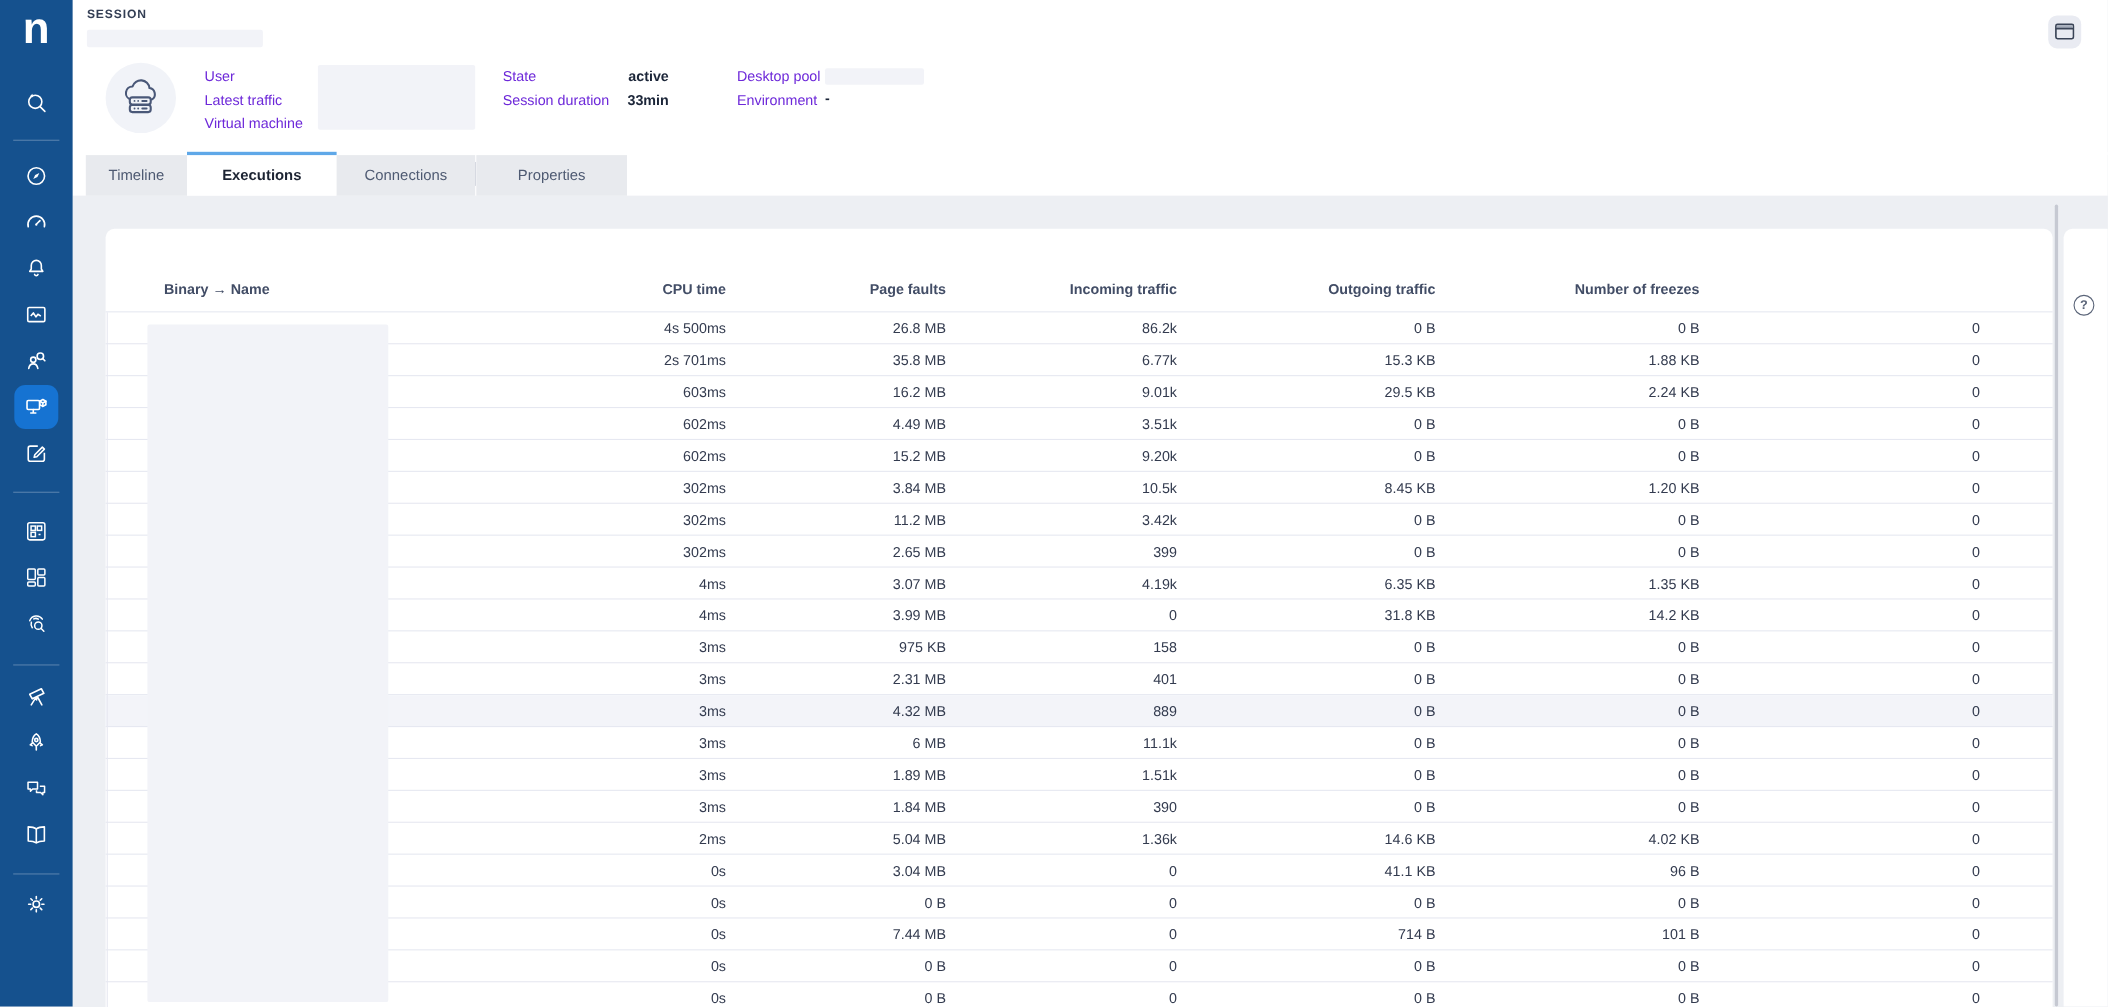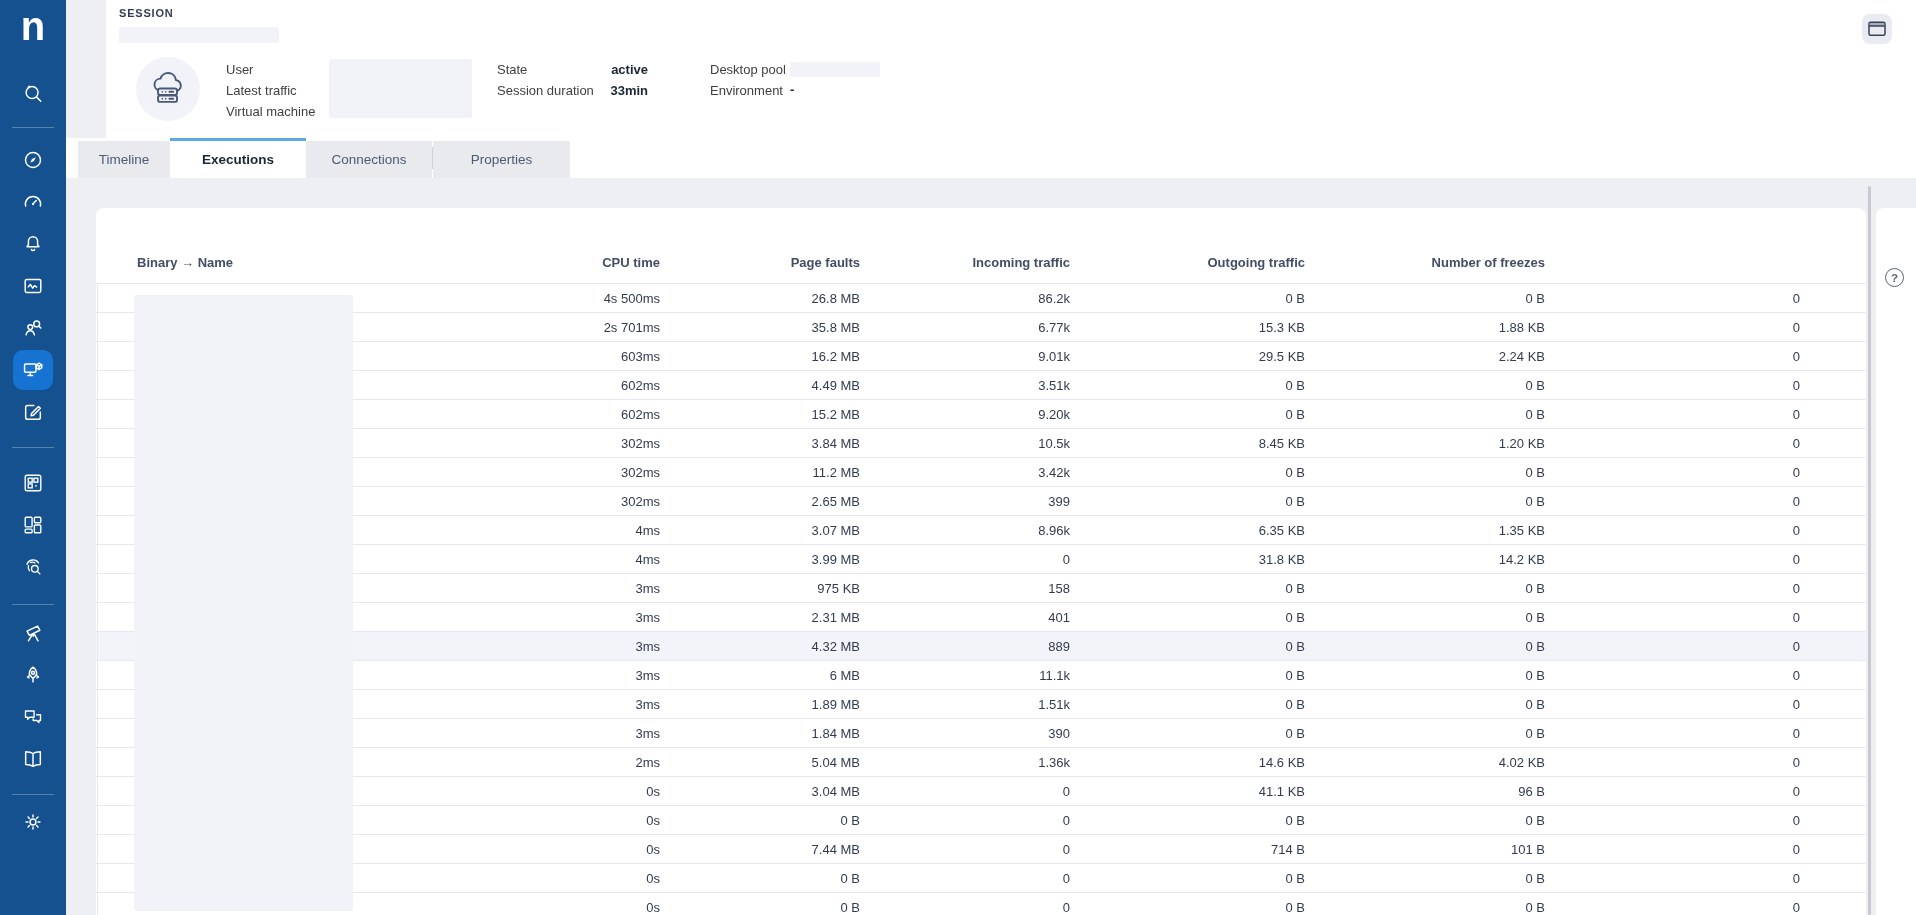--- a/index.html
+++ b/index.html
@@ -10,26 +10,26 @@
   .sidebar { position:absolute; left:0; top:0; width:66px; height:915px; background:#15518E; z-index:30; }
   .logo { position:absolute; left:0; top:2px; width:66px; height:48px; display:flex; align-items:center; justify-content:center;
     color:#fff; font-size:40px; font-weight:700; line-height:1; cursor:pointer; }
   .side-item { position:absolute; left:13px; width:40px; height:40px; border-radius:10px;
     display:flex; align-items:center; justify-content:center; cursor:pointer; }
   .side-item.active { background:#1673D2; }
   .side-item svg { display:block; }
   .side-div { position:absolute; left:12px; width:42px; height:1px; background:rgba(255,255,255,0.28); }
 
   
-  .topbar { position:absolute; left:66px; top:0; right:0; height:141px; background:#fff;margin-left:40px; }
+  .topbar { position:absolute; left:66px; top:0; right:0; height:141px; background:#fff; }
   .kicker { position:absolute; left:13px; top:7px; font-size:11px; font-weight:700; letter-spacing:0.8px; color:#333E54; }
   .title-redact { position:absolute; left:13px; top:27px; width:160px; height:16px; background:#F2F3F8; border-radius:2px; }
   .avatar { position:absolute; left:30px; top:57px; width:64px; height:64px; border-radius:50%;
     background:#F1F3F8; display:flex; align-items:center; justify-content:center; }
-  .info-labels { position:absolute; font-size:13px; color:#404040; line-height:21px; }
+  .info-labels { position:absolute; font-size:13px; color:#6d28d9; line-height:21px; }
   .info-values { position:absolute; font-size:13px; color:#1B2538; font-weight:700; line-height:21px; }
   .ent-labels { left:120px; top:59px; }
   .ent-redact { position:absolute; left:223px; top:59px; width:143px; height:59px; background:#F2F3F8; border-radius:2px; }
   .st-labels  { left:391px; top:59px; }
   .st-values  { left:470px; top:59px; width:72px; text-align:right; }
   .pool-labels{ left:604px; top:59px; }
   .pool-content { position:absolute; left:684px; top:59px; line-height:21px; }
   .pool-redact { width:90px; height:15px; margin-top:3px; background:#F2F3F8; border-radius:2px; }
   .env-value { font-size:13px; font-weight:700; color:#1B2538; line-height:21px; margin-top:2px; }
   .win-btn { position:absolute; right:24px; top:14px; width:30px; height:30px; border-radius:8px;
@@ -45,21 +45,21 @@
 
   
   .content { position:absolute; left:66px; top:178px; right:0; bottom:0; background:#EDEFF3; }
   .card { position:absolute; left:30px; top:30px; width:1770px; height:720px;
     background:#fff; border-radius:8px 8px 0 0; }
   .card-vline { position:absolute; left:1px; top:76px; bottom:0; width:1px; background:#E6E8F1; }
 
   .thead, .trow { display:grid; grid-template-columns:420px 144px 200px 210px 235px 240px 255px 1fr; }
   .thead { height:76px; border-bottom:1px solid #E6E8F1; }
   .th { display:flex; align-items:flex-end; justify-content:flex-end; padding-bottom:13px;
-    font-size:13px; font-weight:700; color:#424D66; cursor:pointer; }
+    font-size:13px; font-weight:700; color:#424D66; cursor:pointer;margin-left:12px; }
   .th.name { justify-content:flex-start; padding-left:41px; }
   .trow { height:29px; border-bottom:1px solid #E6E8F1; cursor:pointer; }
   .trow.hl { background:#F3F4F9; }
   .td { display:flex; align-items:center; justify-content:flex-end; font-size:13px; color:#333B4F; }
   .td.name { justify-content:flex-start; }
   .name-redact { position:absolute; left:38px; top:87px; width:219px; height:616px;
     background:#F2F3F8; border-radius:2px; z-index:5; }
 
   .vscroll { position:absolute; left:1802px; top:8px; bottom:0; width:3px; background:#C6C9D2; border-radius:2px; cursor:pointer; }
   .rpanel { position:absolute; left:1810px; top:30px; right:0; bottom:0; background:#fff; border-radius:8px 0 0 0; }
@@ -346,21 +346,21 @@
           <div class="td">399</div>
           <div class="td">0 B</div>
           <div class="td">0 B</div>
           <div class="td">0</div>
           <div class="td"></div>
         </div>
         <div class="trow">
           <div class="td name"></div>
           <div class="td">4ms</div>
           <div class="td">3.07 MB</div>
-          <div class="td">8.96k</div>
+          <div class="td">4.19k</div>
           <div class="td">6.35 KB</div>
           <div class="td">1.35 KB</div>
           <div class="td">0</div>
           <div class="td"></div>
         </div>
         <div class="trow">
           <div class="td name"></div>
           <div class="td">4ms</div>
           <div class="td">3.99 MB</div>
           <div class="td">0</div>

